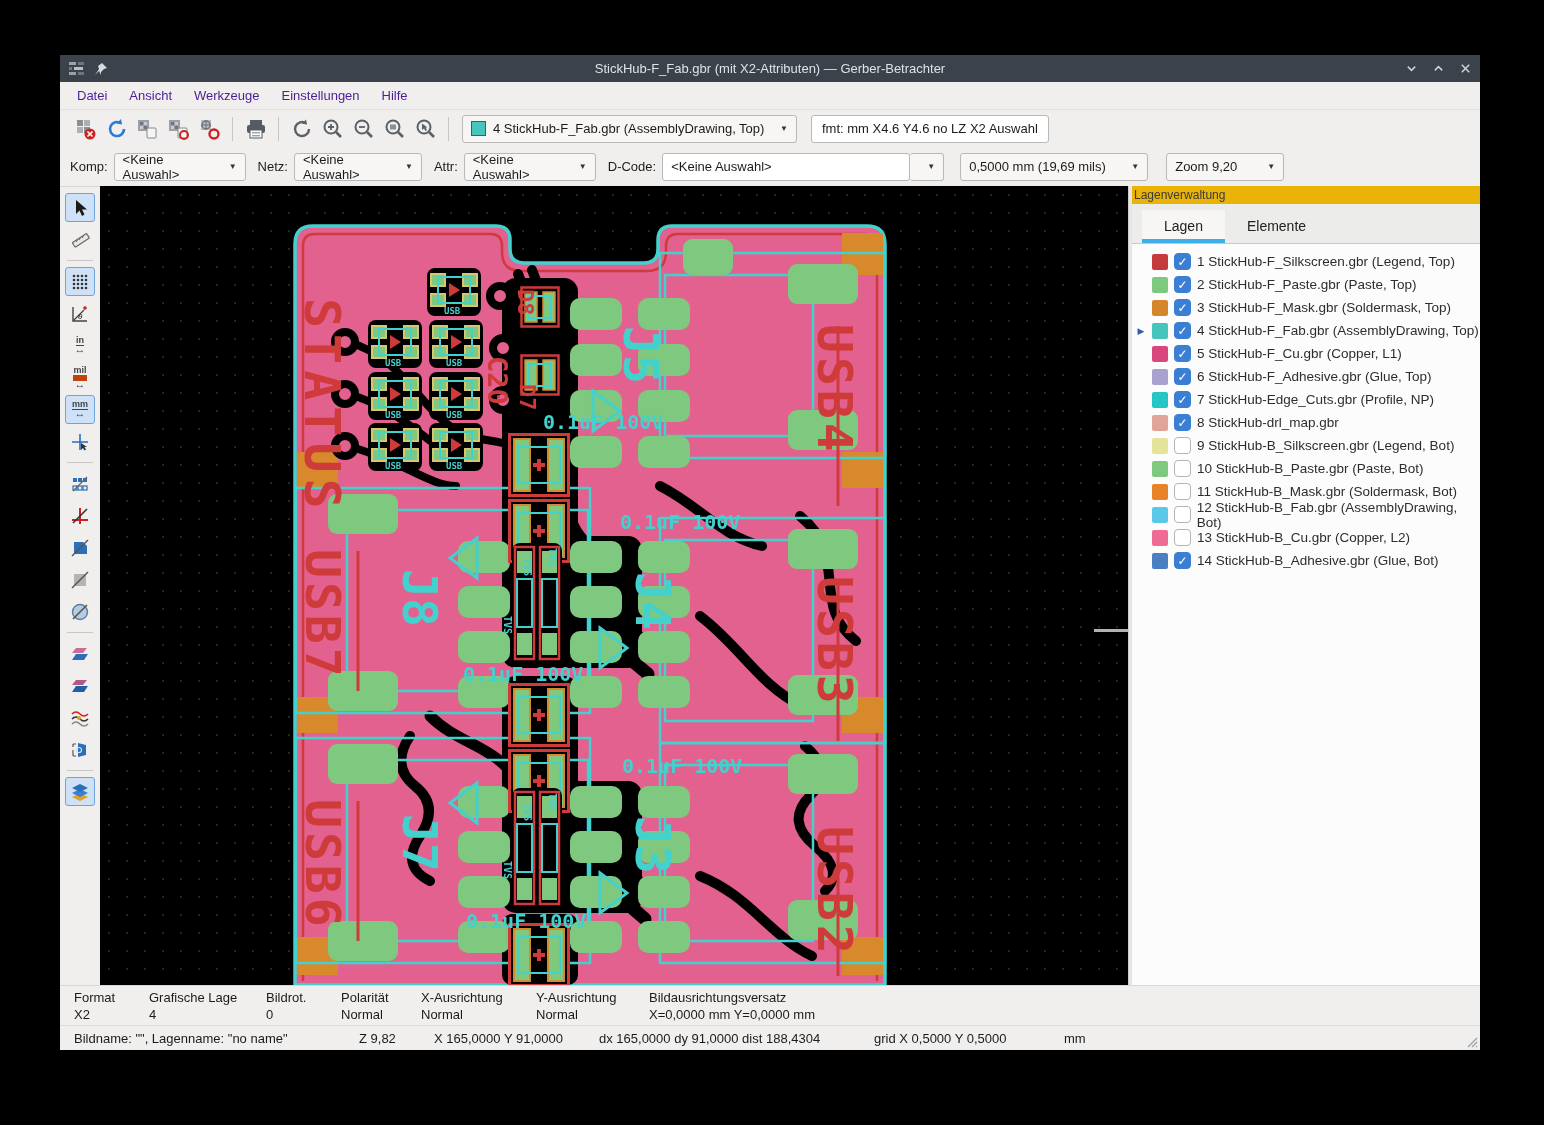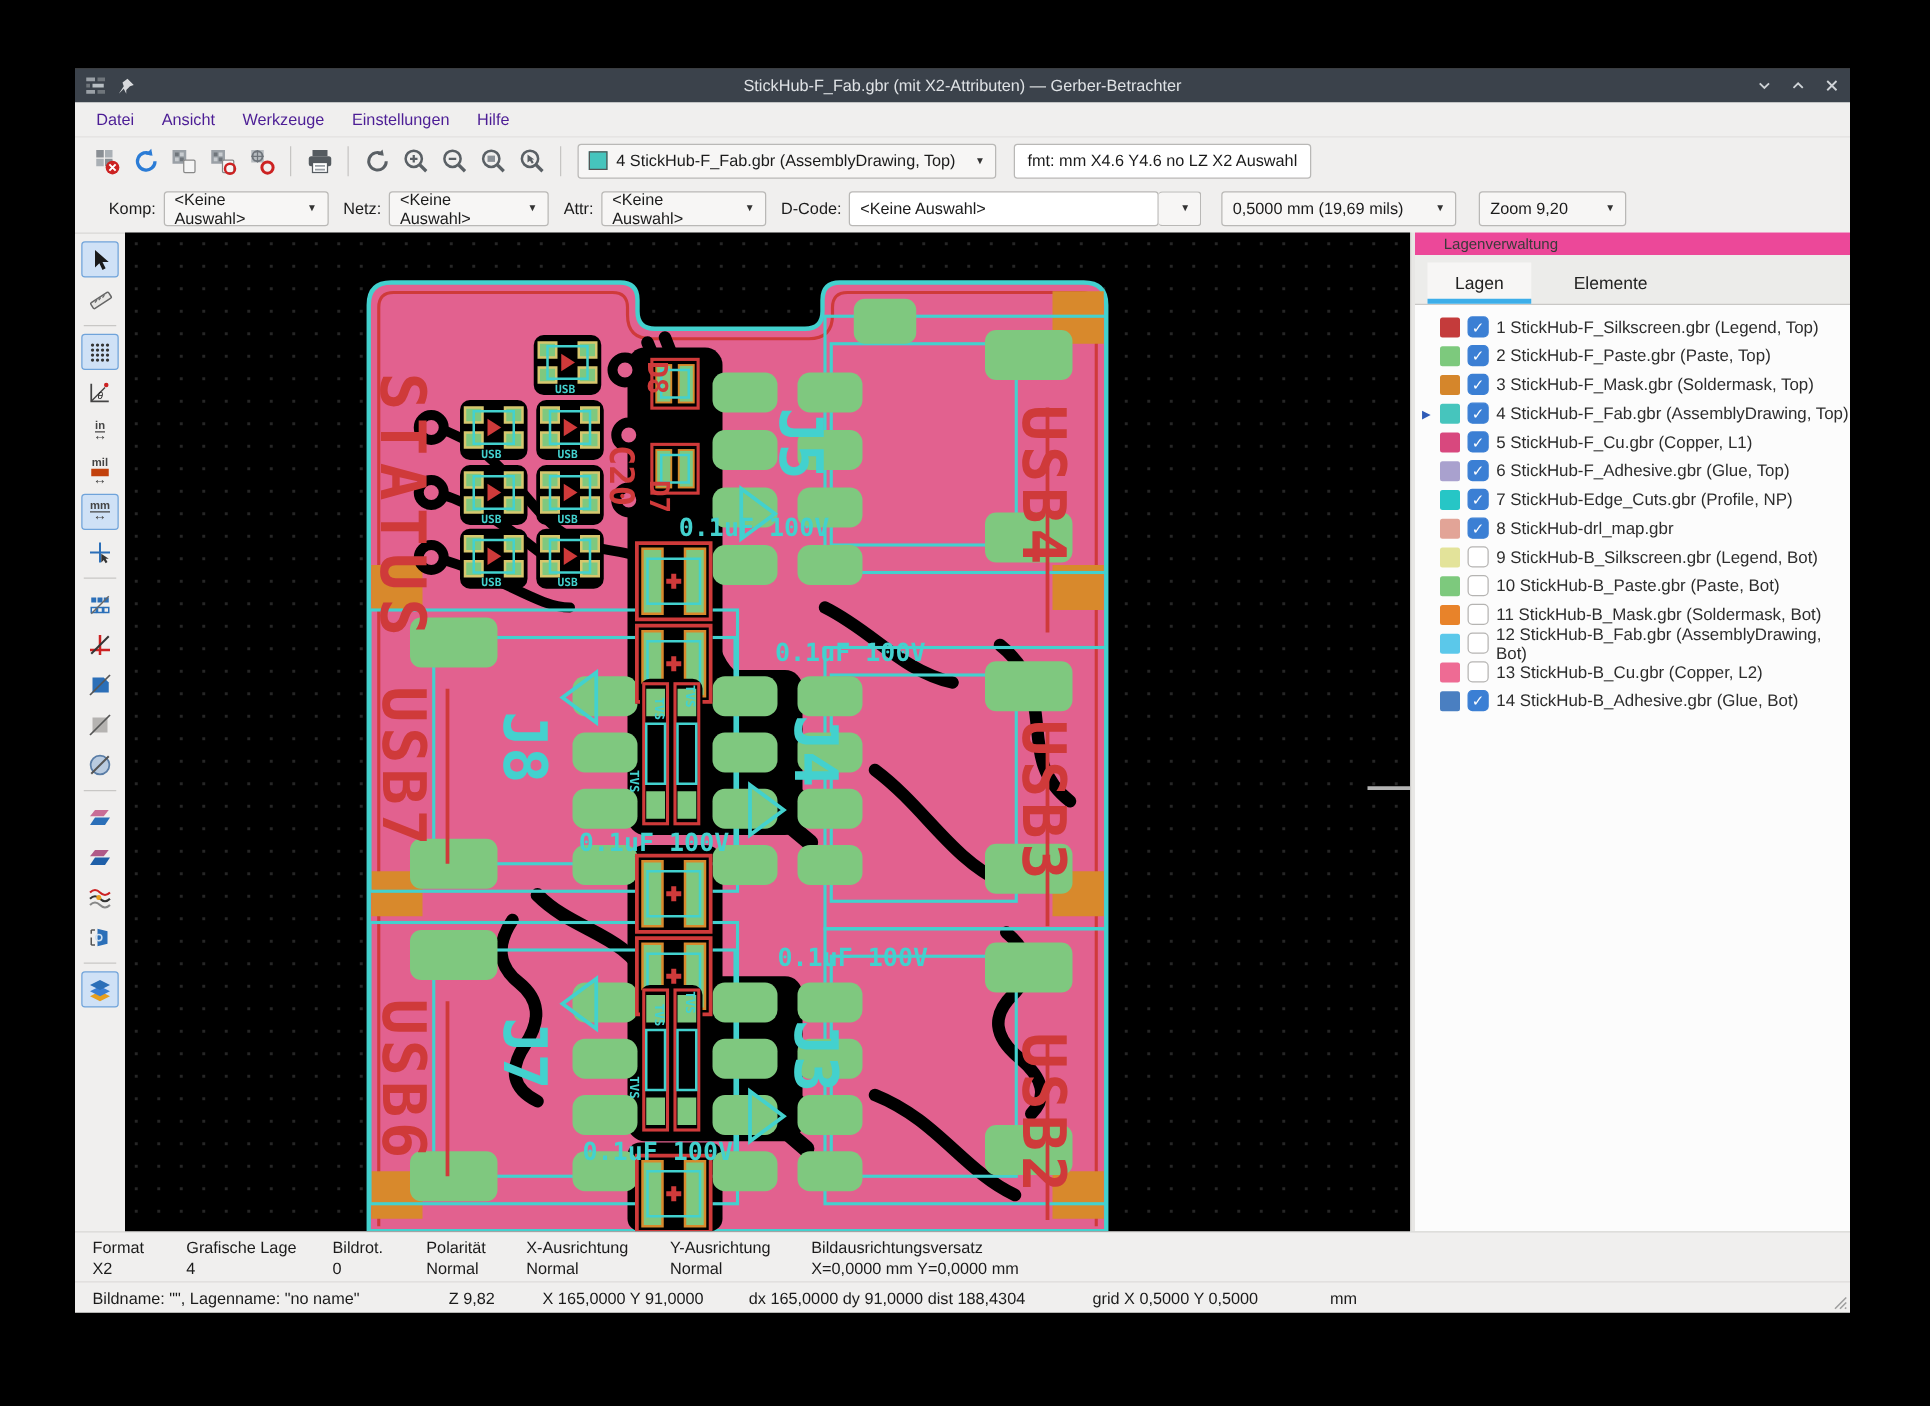--- a/index.html
+++ b/index.html
@@ -26,21 +26,21 @@
   .toolbar1 { height:37px; display:flex; align-items:center; padding-left:12px; gap:4px; flex:0 0 auto; }
   .tbtn { width:27px; height:27px; display:flex; align-items:center; justify-content:center; }
   .tsep { width:1px; height:24px; background:#c6c5c3; margin:0 5px; }
   .dd { height:28px; background:#f7f6f5; border:1px solid #b9b8b6; border-radius:3px;
     display:flex; align-items:center; font-size:13px; color:#1b1b1b; padding:0 8px; gap:7px; }
   .dd .caret { font-size:8px; color:#333; margin-left:auto; }
   .swatch16 { width:15px; height:15px; border:1px solid #555; flex:0 0 auto; }
   .fmtbox { height:28px; background:#fff; border:1px solid #b9b8b6; border-radius:3px;
     display:flex; align-items:center; font-size:13px; color:#1b1b1b; padding:0 10px; margin-left:10px; }
 
-  .toolbar2 { height:39px; display:flex; align-items:center; padding-left:21px; gap:6px;
+  .toolbar2 { height:39px; display:flex; align-items:center; padding-left:4px; gap:6px;
     font-size:13px; color:#1b1b1b; flex:0 0 auto; }
   .toolbar2 label { margin-left:6px; }
   .combo { height:28px; background:#fff; border:1px solid #b9b8b6; border-radius:3px;
     display:flex; align-items:center; font-size:13px; padding:0 8px; }
 
   
   .main { flex:1 1 auto; display:flex; min-height:0; }
   .lefttools { width:40px; background:#f0efee; border-top:1px solid #d8d7d5; padding-top:6px;
     display:flex; flex-direction:column; align-items:center; gap:3px; flex:0 0 auto; }
   .lt { width:30px; height:29px; border:1px solid transparent; border-radius:3px;
@@ -54,24 +54,24 @@
   .canvas { flex:1 1 auto; position:relative; background-color:#000;
     background-image: radial-gradient(circle, #262626 1.2px, transparent 1.4px);
     background-size:18px 18px; overflow:hidden; }
   .canvas svg.board { position:absolute; left:0; top:0; }
   .axis-tick { position:absolute; right:0; top:443px; width:34px; height:3px; background:#b3b3b3; }
 
   .splitter { width:4px; background:#e8e7e5; border-left:1px solid #cfcecc; flex:0 0 auto; }
 
   
   .rightpanel { width:348px; background:#fcfcfc; display:flex; flex-direction:column; flex:0 0 auto; }
-  .rp-header { height:18px; background:#ec4899; font-size:12px; color:#3a3a3a;
-    display:flex; align-items:center; padding-left:23px; }
+  .rp-header { height:18px; background:#eab308; font-size:12px; color:#3a3a3a;
+    display:flex; align-items:center; padding-left:2px; }
   .rp-tabs { height:40px; background:#ececea; border-bottom:1px solid #c9c8c6;
-    display:flex; align-items:flex-end; padding-left:10px; gap:12px; }
+    display:flex; align-items:flex-end; padding-left:10px; gap:0; }
   .rp-tab { font-size:14px; color:#222; padding:8px 22px 9px; }
   .rp-tab.active { background:#f7f6f5; border-bottom:4px solid #3daee9; padding-bottom:5px; }
   .layerlist { padding:6px 0 0 4px; }
   .lrow { height:23px; display:flex; align-items:center; gap:6px; font-size:13.5px; color:#2d2d2d; }
   .lrow .cur { width:10px; text-align:center; font-size:9px; color:#2f5bb7; }
   .lsw { width:16px; height:16px; border-radius:2px; flex:0 0 auto; }
   .cb { width:17px; height:17px; border-radius:4px; border:1px solid #b5b4b2; background:#fff;
     display:flex; align-items:center; justify-content:center; font-size:12px; color:#fff; flex:0 0 auto; }
   .cb.checked { background:#3b7fd4; border-color:#3b7fd4; }
 

